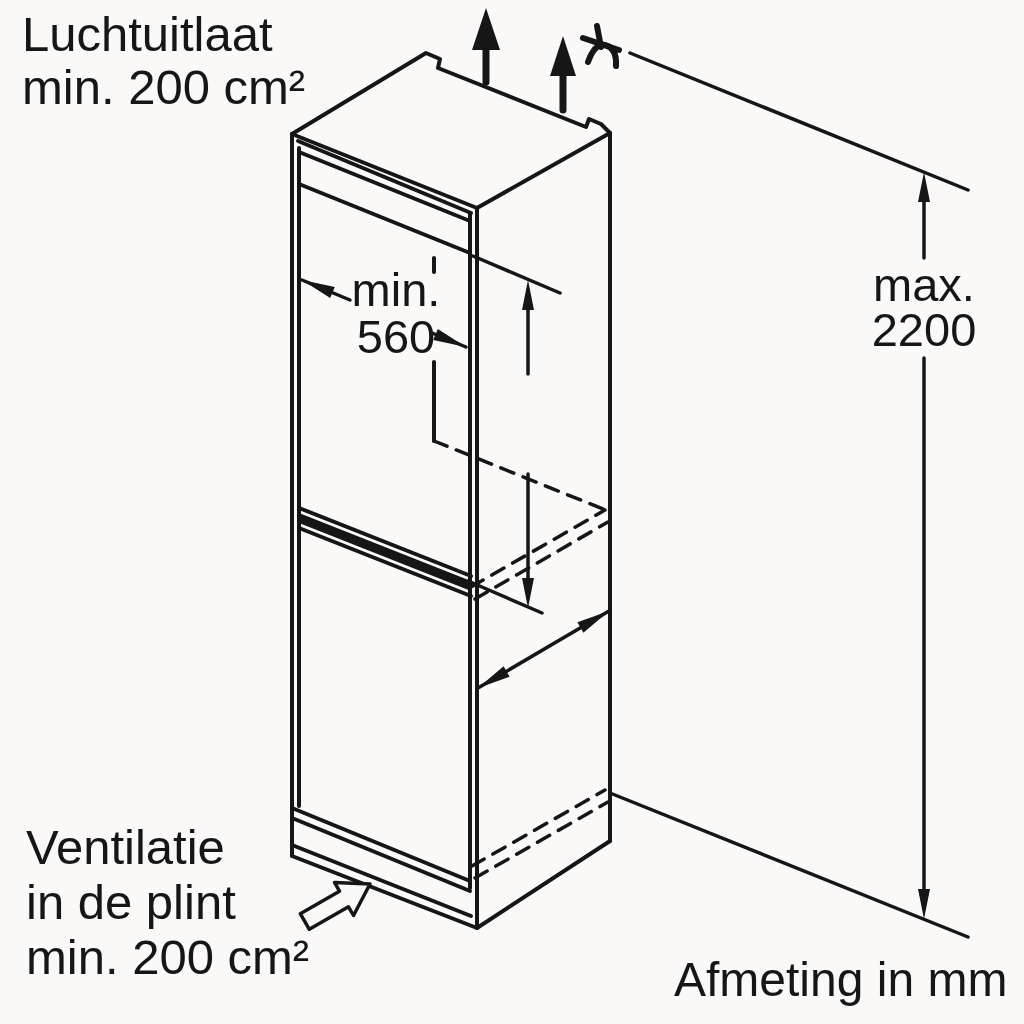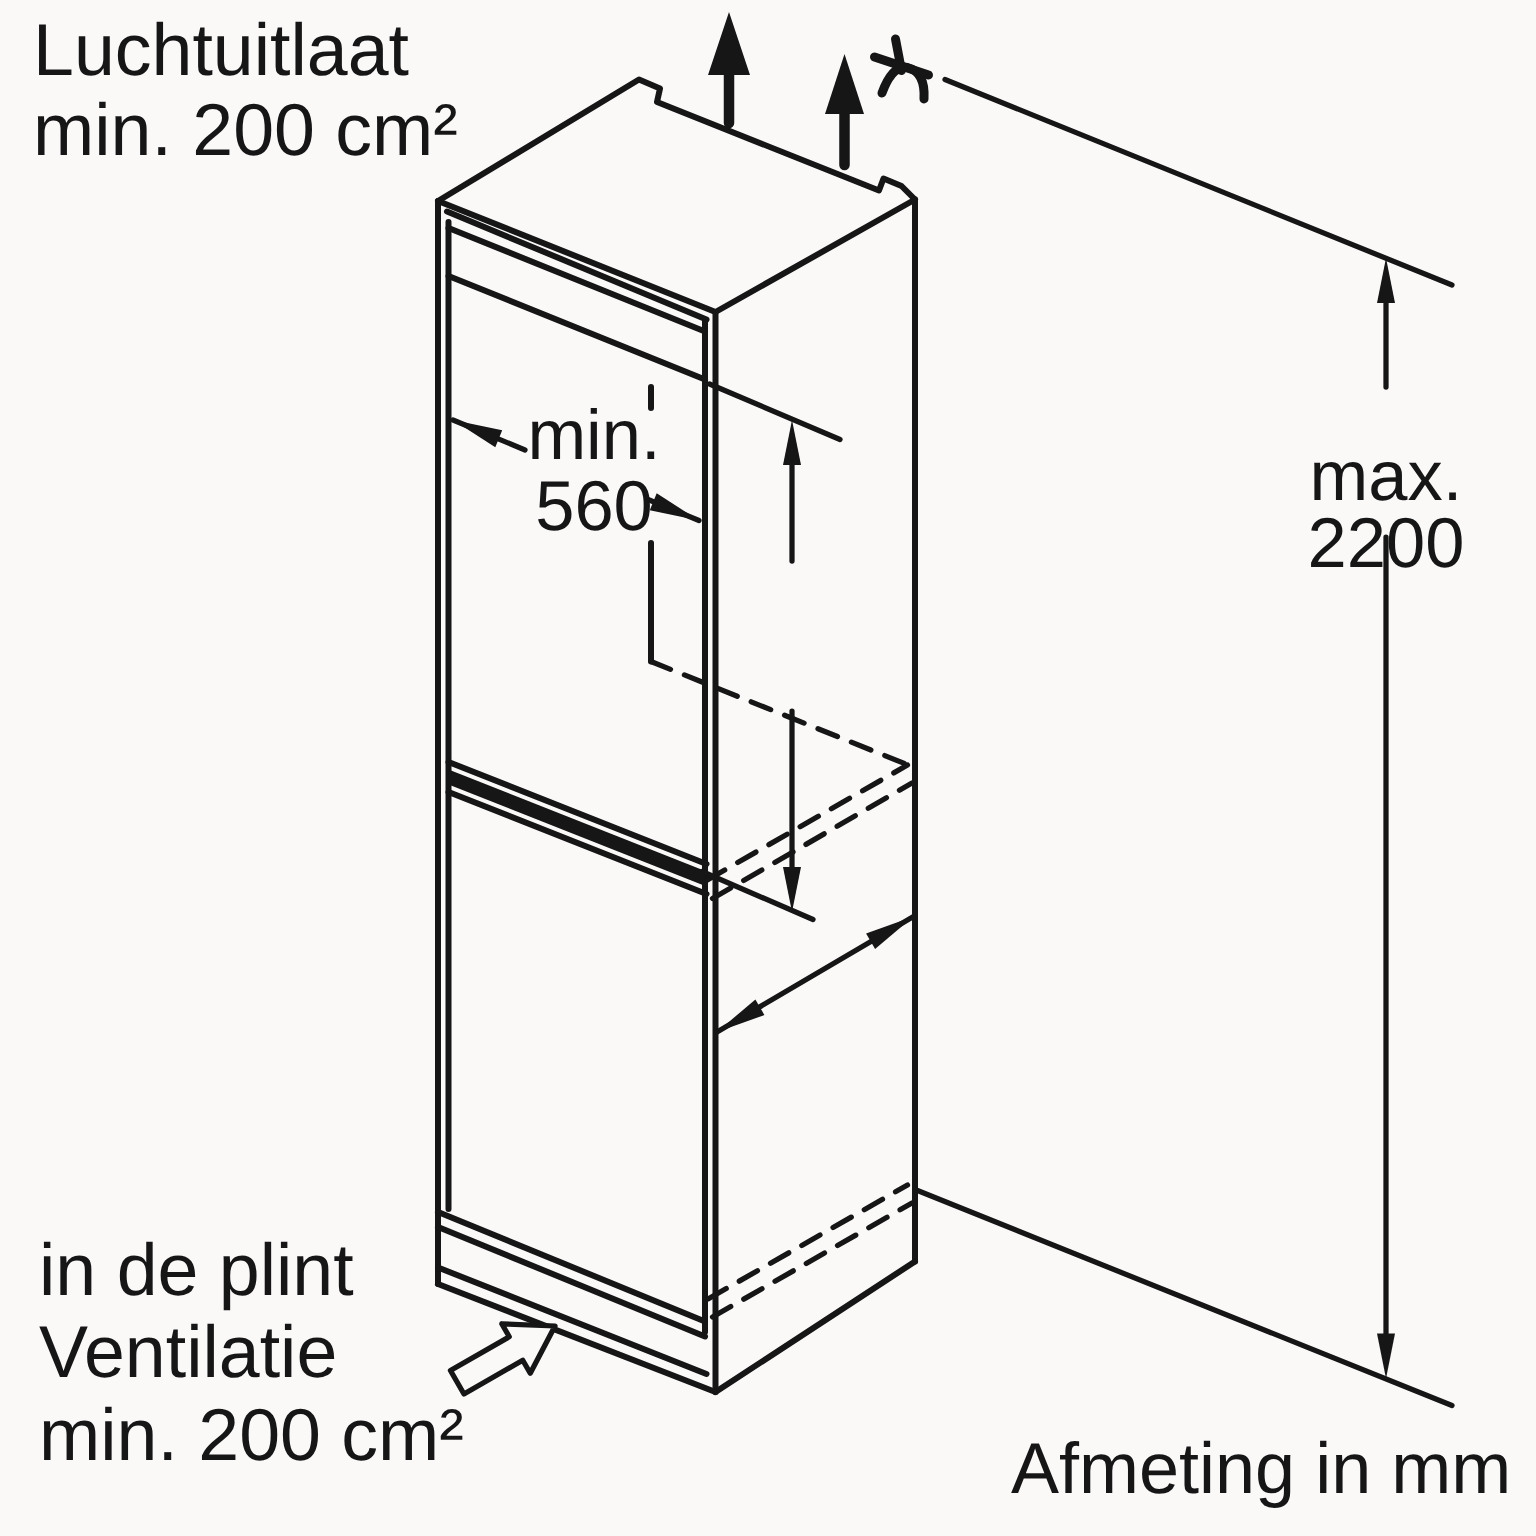--- a/index.html
+++ b/index.html
@@ -4,21 +4,21 @@
 <style>
   html,body{margin:0;padding:0;}
   body{width:1024px;height:1024px;overflow:hidden;background:#fbf8f8;
        font-family:"Liberation Sans", sans-serif;}
   .stage{position:relative;width:1024px;height:813px;}
   .stage svg{position:absolute;left:0;top:0;}
   .lbl{position:absolute;color:#161616;white-space:pre;}
   .lbl-air{left:22px;top:8px;font-size:49px;line-height:53px;}
   .lbl-vent{left:26px;top:820px;font-size:49px;line-height:55px;}
   .lbl-units{left:674px;top:952px;font-size:48px;}
-  .lbl-max{left:844px;top:262px;width:160px;text-align:center;font-size:47px;line-height:45px;margin-top:32px;}
+  .lbl-max{left:844px;top:262px;width:160px;text-align:center;font-size:47px;line-height:45px;}
   .lbl-nw{left:318px;top:266px;width:156px;text-align:center;font-size:47px;line-height:47px;}
   .lbl-nh{left:482px;top:379px;font-size:48px;}
   .lbl-nh .sup{font-size:34px;position:relative;top:-14px;margin-left:2px;}
   .lbl-depth{left:540px;top:636px;font-size:48px;line-height:50px;}
 </style>
 </head>
 <body>
 
 <div class="stage">
 
@@ -120,17 +120,17 @@
   </svg>
 
   <div class="lbl lbl-air"><div>Luchtuitlaat</div><div>min. 200 cm²</div></div>
 
   <div class="lbl lbl-max"><div>max.</div><div>2200</div></div>
 
   <div class="lbl lbl-nw"><div>min.</div><div>560</div></div>
 
 
 
-  <div class="lbl lbl-vent"><div>in de plint</div><div>Ventilatie</div><div>min. 200 cm²</div></div>
+  <div class="lbl lbl-vent"><div>Ventilatie</div><div>in de plint</div><div>min. 200 cm²</div></div>
 
   <div class="lbl lbl-units">Afmeting in mm</div>
 
 </div>
 
 </body></html>

